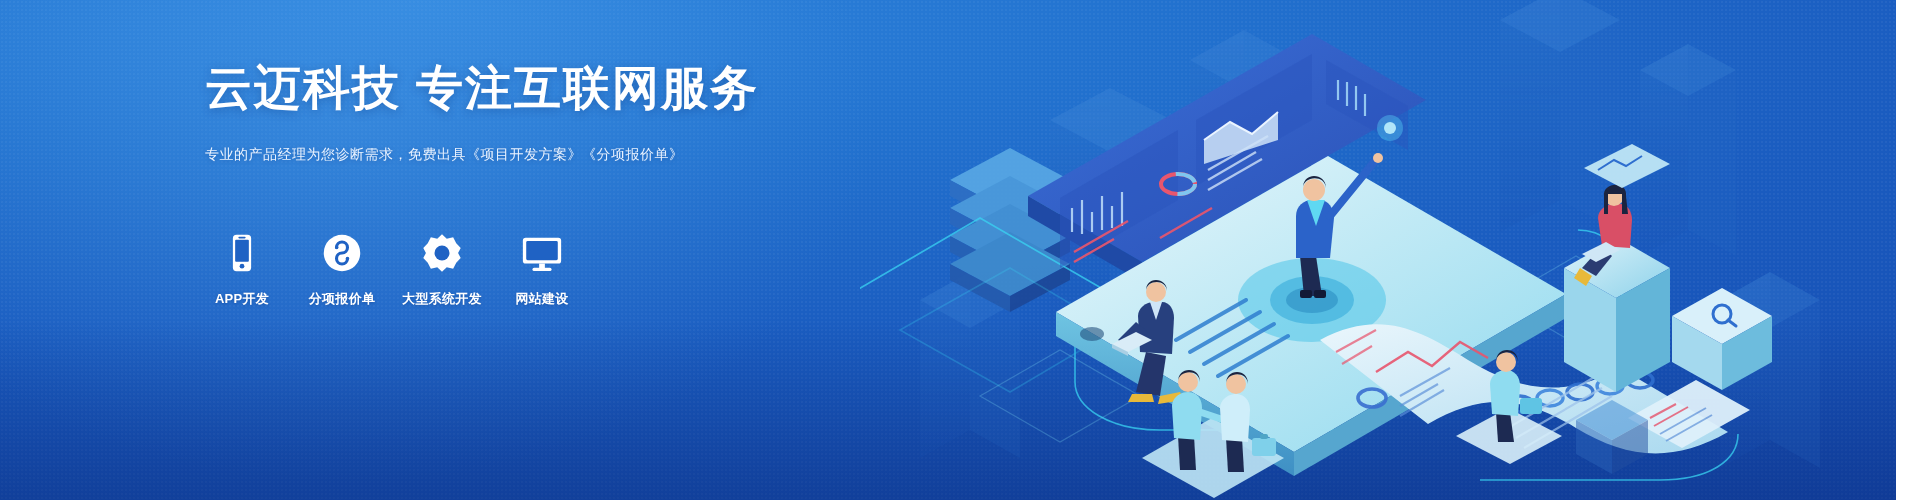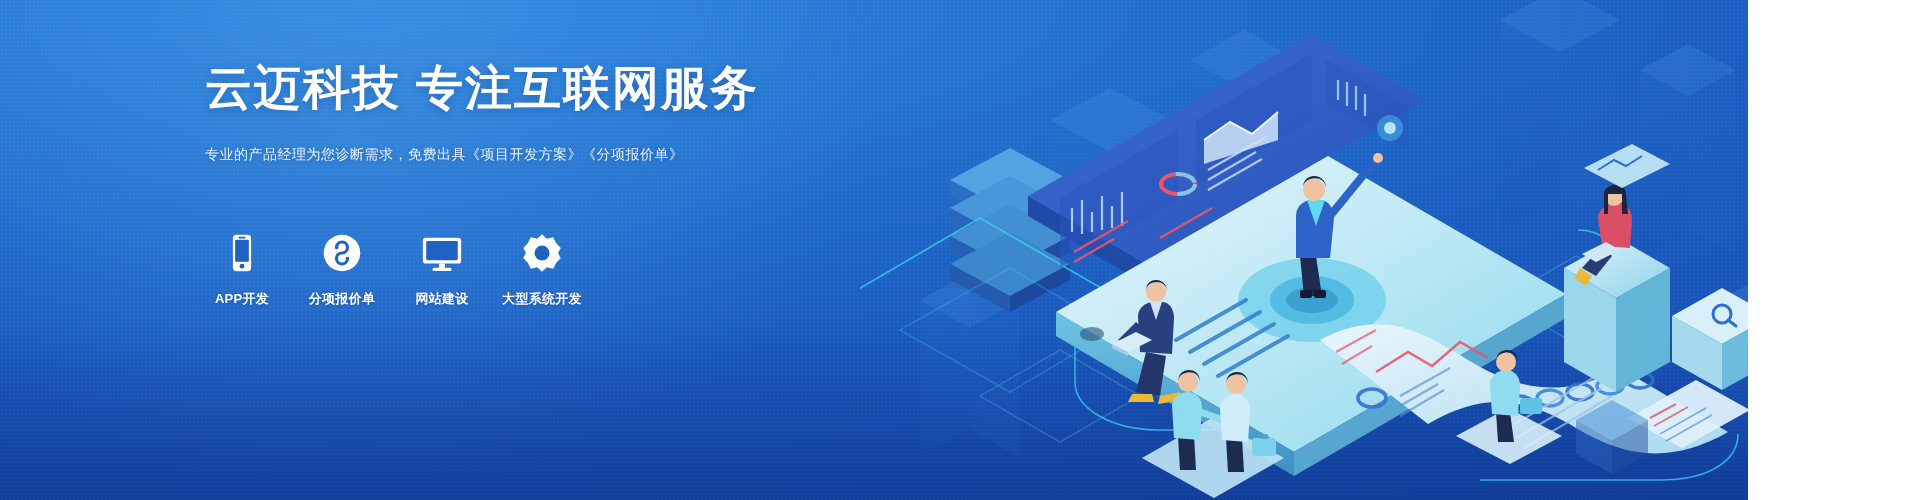--- a/index.html
+++ b/index.html
@@ -1,20 +1,20 @@
 <!DOCTYPE html>
 <html><head>
 <meta charset="utf-8">
 <title>Banner</title>
 <style>
   html,body{margin:0;padding:0;}
   body{width:1920px;height:500px;overflow:hidden;font-family:"Liberation Sans","DejaVu Sans",sans-serif;}
 
   .banner{
-    position:relative;width:1748px;height:500px;overflow:hidden;
+    position:relative;width:1896px;height:500px;overflow:hidden;
     background:
       radial-gradient(140% 120% at 22% 0%, #2f86de 0%, #2272cf 28%, #1a5cc0 58%, #1447ad 100%);
   }
   
   .banner::before{
     content:"";position:absolute;inset:0;
     background-image:radial-gradient(rgba(255,255,255,.045) 1px, transparent 1px);
     background-size:4px 4px;pointer-events:none;
   }
   
@@ -387,38 +387,38 @@
           <circle cx="17.2" cy="17" r="1.9" fill="#1f62c4"></circle>
           <circle cx="29" cy="29" r="1.9" fill="#1f62c4"></circle>
         </svg>
       </span>
       <span class="svc-label">分项报价单</span>
     </div>
 
 
     <div class="service">
       <span class="svc-icon">
+        <svg viewBox="0 0 46 46" width="42" height="42">
+          <path d="M 23 2.5 L 28.2 7.4 L 35.2 5.8 L 38.6 12.2 L 43.5 17.4 L 40.6 23 L 43.5 28.6
+                   L 38.6 33.8 L 35.2 40.2 L 28.2 38.6 L 23 43.5 L 17.8 38.6 L 10.8 40.2
+                   L 7.4 33.8 L 2.5 28.6 L 5.4 23 L 2.5 17.4 L 7.4 12.2 L 10.8 5.8 L 17.8 7.4 Z" fill="#ffffff"></path>
+          <circle cx="23" cy="23" r="8.2" fill="#1f62c4"></circle>
+        </svg>
+      </span>
+      <span class="svc-label">大型系统开发</span>
+    </div>
+
+    <div class="service">
+      <span class="svc-icon">
         <svg viewBox="0 0 46 46" width="44" height="44">
           <rect x="3" y="7" width="40" height="27" rx="3" fill="#ffffff"></rect>
           <rect x="6.5" y="10.5" width="33" height="20" rx="1.5" fill="#1f62c4"></rect>
           <rect x="20" y="34" width="6" height="5" fill="#ffffff"></rect>
           <rect x="13" y="38.5" width="20" height="3.4" rx="1.7" fill="#ffffff"></rect>
         </svg>
       </span>
       <span class="svc-label">网站建设</span>
     </div>
 
-    <div class="service">
-      <span class="svc-icon">
-        <svg viewBox="0 0 46 46" width="42" height="42">
-          <path d="M 23 2.5 L 28.2 7.4 L 35.2 5.8 L 38.6 12.2 L 43.5 17.4 L 40.6 23 L 43.5 28.6
-                   L 38.6 33.8 L 35.2 40.2 L 28.2 38.6 L 23 43.5 L 17.8 38.6 L 10.8 40.2
-                   L 7.4 33.8 L 2.5 28.6 L 5.4 23 L 2.5 17.4 L 7.4 12.2 L 10.8 5.8 L 17.8 7.4 Z" fill="#ffffff"></path>
-          <circle cx="23" cy="23" r="8.2" fill="#1f62c4"></circle>
-        </svg>
-      </span>
-      <span class="svc-label">大型系统开发</span>
-    </div>
-
   </div>
 
   <div class="vignette"></div>
 </div>
 
 </body></html>

